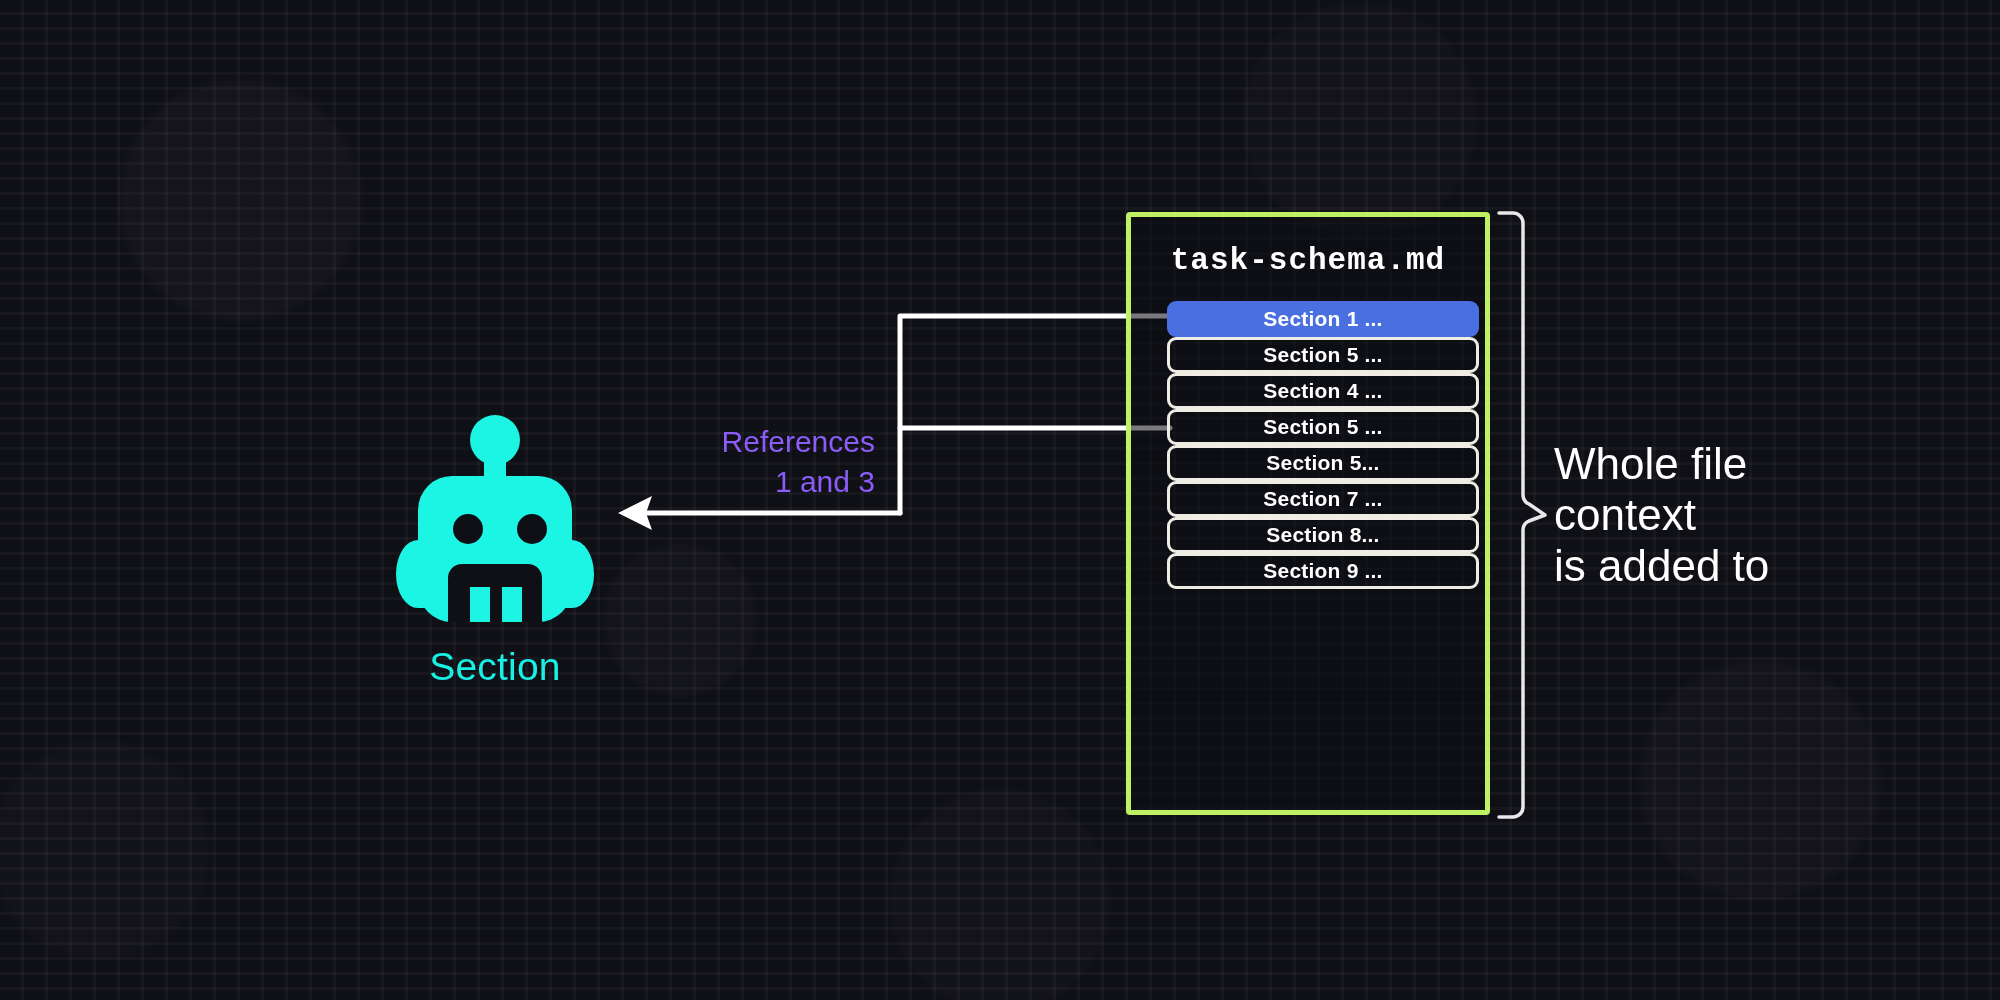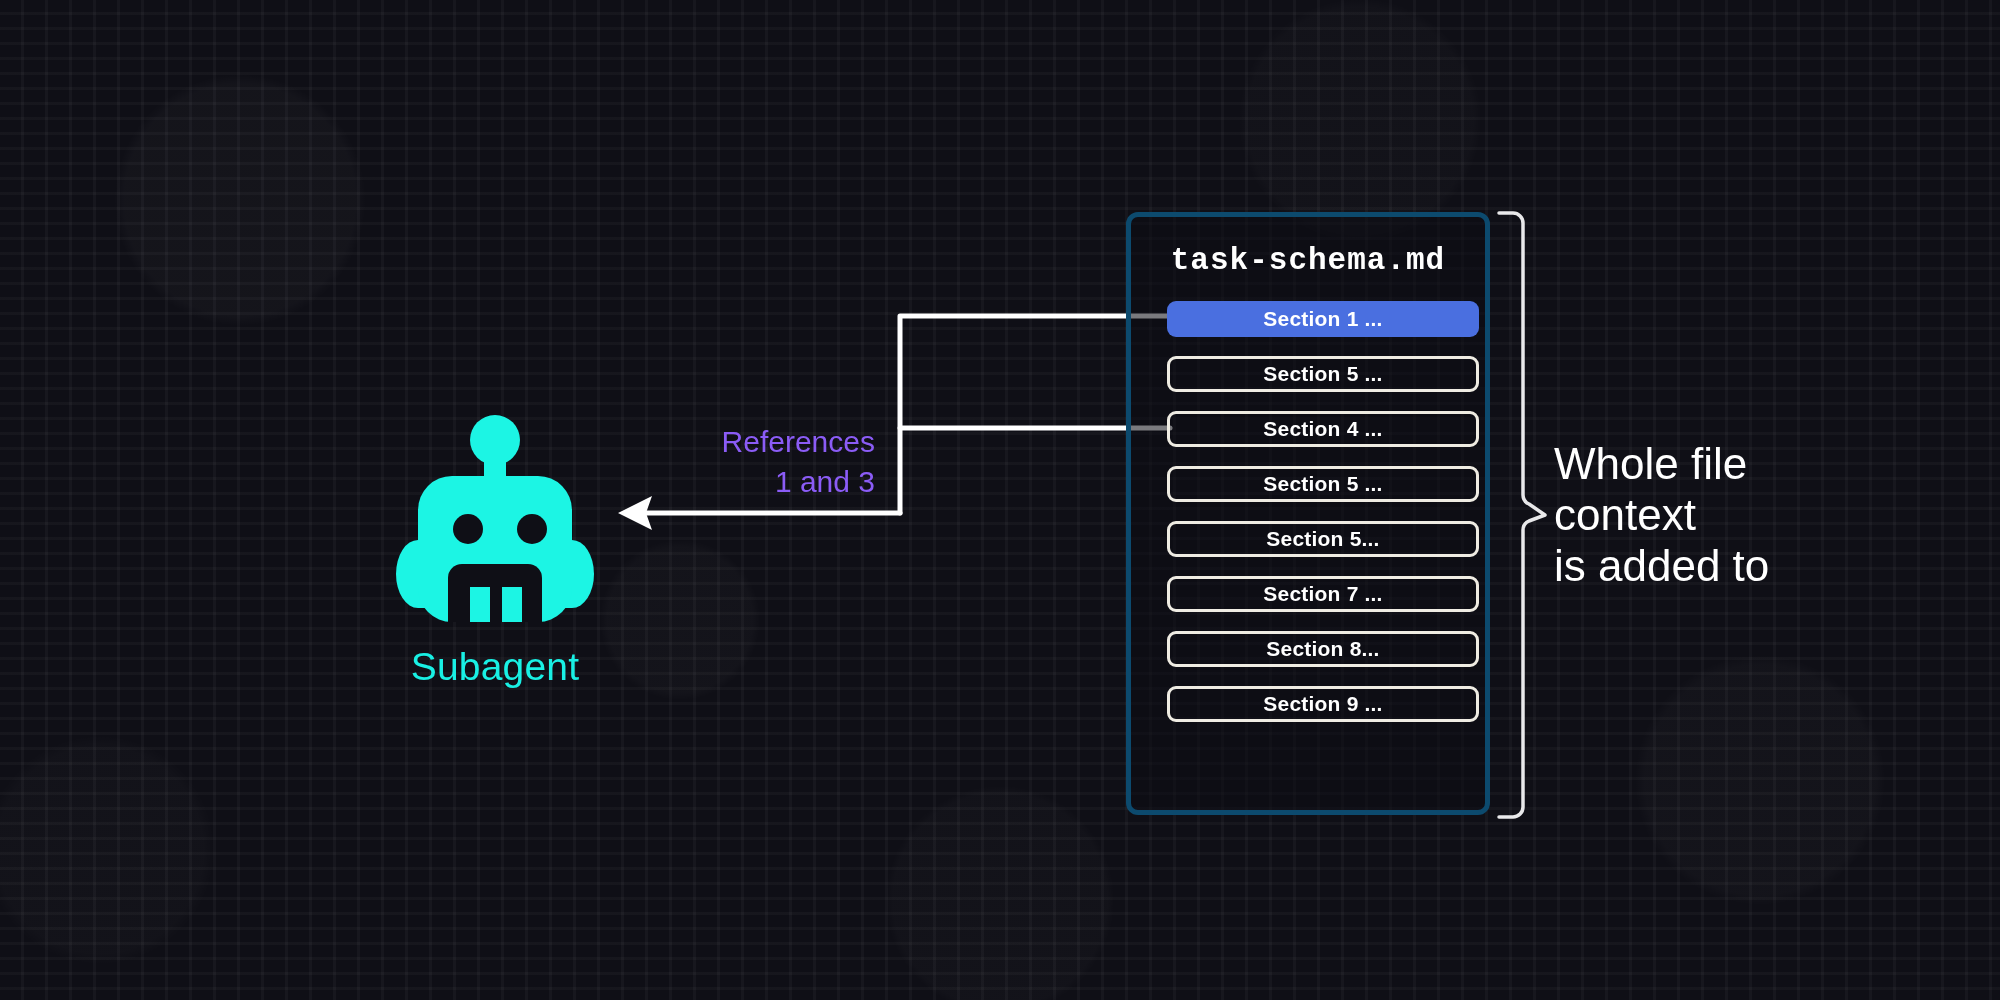--- a/index.html
+++ b/index.html
@@ -91,22 +91,22 @@
   #reference-label span { display: block; }
 
   
   #file-card {
     position: absolute;
     left: 1126px;
     top: 212px;
     width: 364px;
     height: 603px;
     box-sizing: border-box;
-    border: 5px solid #0c4a6e;
-    border-radius: 12px;
+    border: 5px solid #bef264;
+    border-radius: 4px;
     background: rgba(12,12,20,0.55);
   }
   #file-card-title {
     position: absolute;
     left: 0;
     top: 26px;
     width: 100%;
     text-align: center;
     color: #ffffff;
     font-family: "Liberation Mono", "DejaVu Sans Mono", monospace;
@@ -116,21 +116,20 @@
   }
   #section-list {
     position: absolute;
     left: 36px;
     top: 84px;
     width: 312px;
   }
   .section-pill {
     box-sizing: border-box;
     height: 36px;
-    margin-bottom: 19px;
     border-radius: 9px;
     display: flex;
     align-items: center;
     justify-content: center;
     color: #ffffff;
     font-size: 21px;
     font-weight: bold;
     font-family: "Liberation Sans", sans-serif;
     letter-spacing: 0.2px;
   }
@@ -186,21 +185,21 @@
       <circle cx="98" cy="119" r="15" fill="#0f0f16"></circle>
       <circle cx="162" cy="119" r="15" fill="#0f0f16"></circle>
 
       <path d="M 78 212 L 78 168 a 14 14 0 0 1 14 -14 L 158 154 a 14 14 0 0 1 14 14 L 172 212 Z" fill="#0f0f16"></path>
 
       <rect x="100" y="177" width="20" height="35" fill="#1cf5e4"></rect>
       <rect x="132" y="177" width="20" height="35" fill="#1cf5e4"></rect>
     </svg>
   </div>
 
-  <div id="subagent-label">Subagent</div>
+  <div id="subagent-label">Section</div>
 
   <svg id="connector-layer" width="2000" height="1000">
     <g fill="none" stroke="#ffffff" stroke-width="5" stroke-linecap="round" stroke-linejoin="round">
 
       <path d="M 1170 316 L 900 316 L 900 513"></path>
 
       <path d="M 1170 428 L 900 428"></path>
 
       <path d="M 900 513 L 632 513"></path>
     </g>

